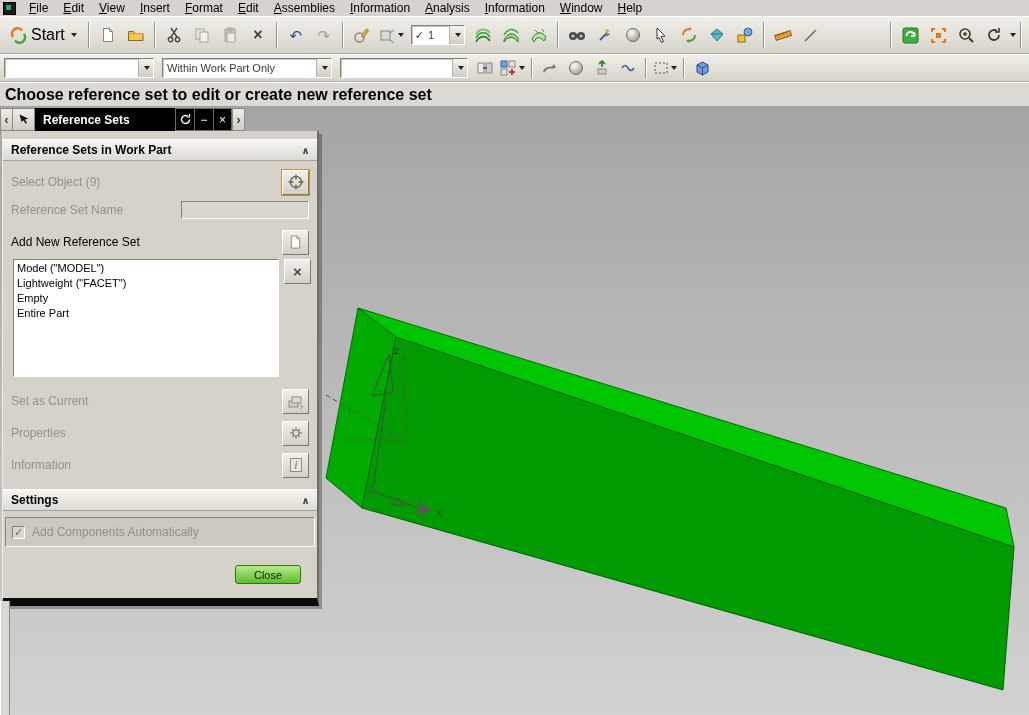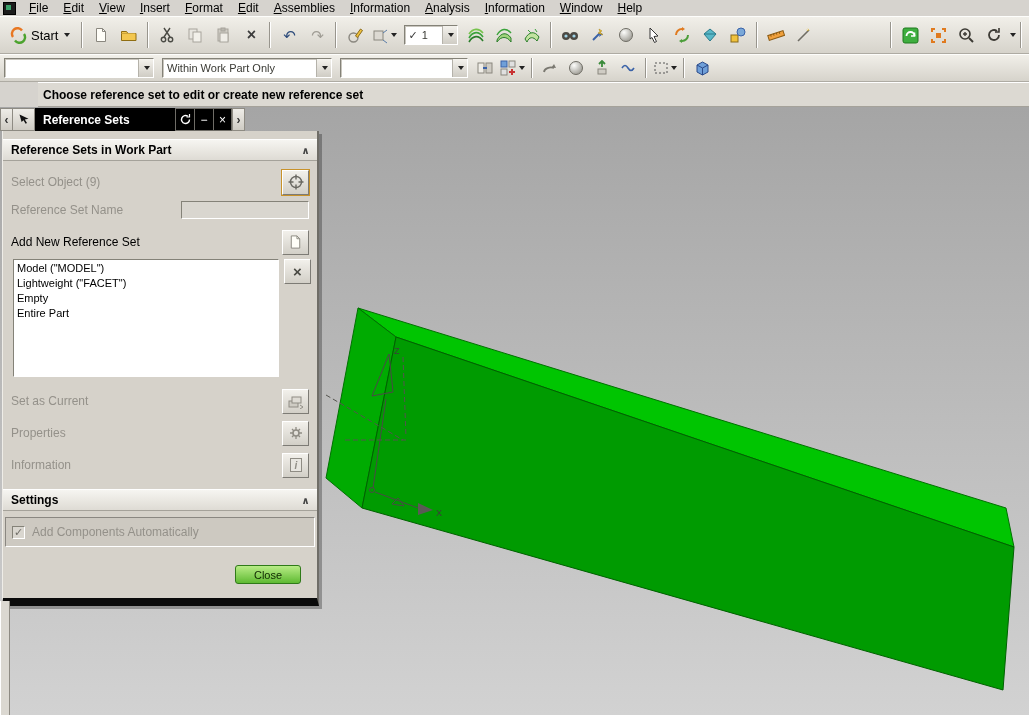--- a/index.html
+++ b/index.html
@@ -18,27 +18,27 @@
   .tbtn{min-width:22px;height:24px;display:flex;align-items:center;justify-content:center;margin:0 3px;}
   .tb2 .tbtn{height:22px;margin:0 2px;}
   .sep{width:0;height:26px;border-left:1px solid #98958d;border-right:1px solid #fff;margin:0 4px;}
   .tb2 .sep{height:20px;}
   .glyph{font-size:15px;line-height:1;}
   .gray{color:#a09d95;}
   .dark{color:#3c3c3c;}
   .blue{color:#2b4a7a;}
   .caret{width:0;height:0;border-left:3px solid transparent;border-right:3px solid transparent;border-top:4px solid #222;margin-left:2px;display:inline-block;}
   .start{display:flex;align-items:center;gap:4px;padding:0 7px;height:26px;}
-  .start span{font-size:13px;}
+  .start span{font-size:16px;}
   .combo{display:flex;align-items:center;height:20px;background:#fff;border:1px solid;border-color:#848278 #fff #fff #848278;box-shadow:inset 1px 1px 0 #c9c6be;}
   .combo .val{flex:1;padding:0 4px;font-size:11px;white-space:nowrap;overflow:hidden;color:#3a3a34;}
   .combo .drop{width:15px;height:100%;background:linear-gradient(#f4f2ed,#cfccc4);border-left:1px solid #b5b2aa;display:flex;align-items:center;justify-content:center;}
   .mlauto{margin-left:auto;}
   
-  .promptbar{height:25px;background:#dcd9d2;border-top:1px solid #fff;border-bottom:1px solid #a5a29a;display:flex;align-items:center;padding-left:5px;font-weight:bold;font-size:12px;margin-left:38px;}
+  .promptbar{height:25px;background:#dcd9d2;border-top:1px solid #fff;border-bottom:1px solid #a5a29a;display:flex;align-items:center;padding-left:5px;font-weight:bold;font-size:16px;}
   
   .viewport{position:absolute;left:0;top:107px;width:1029px;height:608px;background:linear-gradient(#a5a5a5,#d2d2d2);}
   
   .dlgbar{position:absolute;left:0;top:108px;height:23px;display:flex;align-items:stretch;font-size:12px;}
   .navbtn{width:13px;background:linear-gradient(#efede8,#cecbc3);border:1px solid #8e8b83;display:flex;align-items:center;justify-content:center;font-weight:bold;color:#333;}
   .dragbtn{width:22px;background:linear-gradient(#efede8,#cecbc3);border:1px solid #8e8b83;border-left:none;display:flex;align-items:center;justify-content:center;}
   .dlgtitle{display:flex;align-items:center;background:#000;color:#fff;font-weight:bold;padding:0 8px;width:140px;}
   .dlgctl{width:19px;background:#000;color:#fff;display:flex;align-items:center;justify-content:center;border:1px solid #6f6d67;border-right:none;font-size:12px;}
   
   .dialog{position:absolute;left:2px;top:131px;width:317px;background:#d6d2ca;border-right:2px solid #6f6d67;border-left:1px solid #efede8;border-bottom:8px solid #0a0a0a;box-shadow:3px 3px 0 rgba(0,0,0,.28);font-size:12px;padding-top:8px;}

